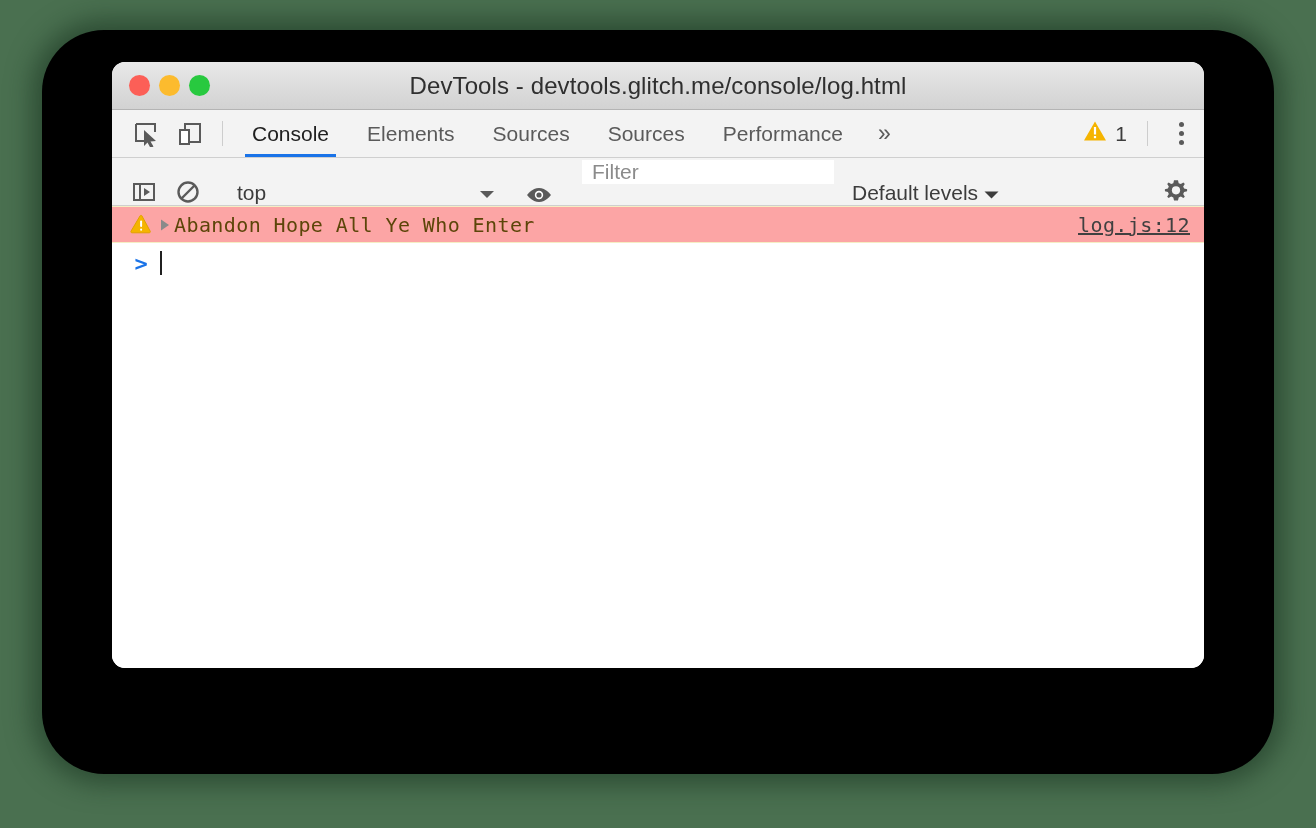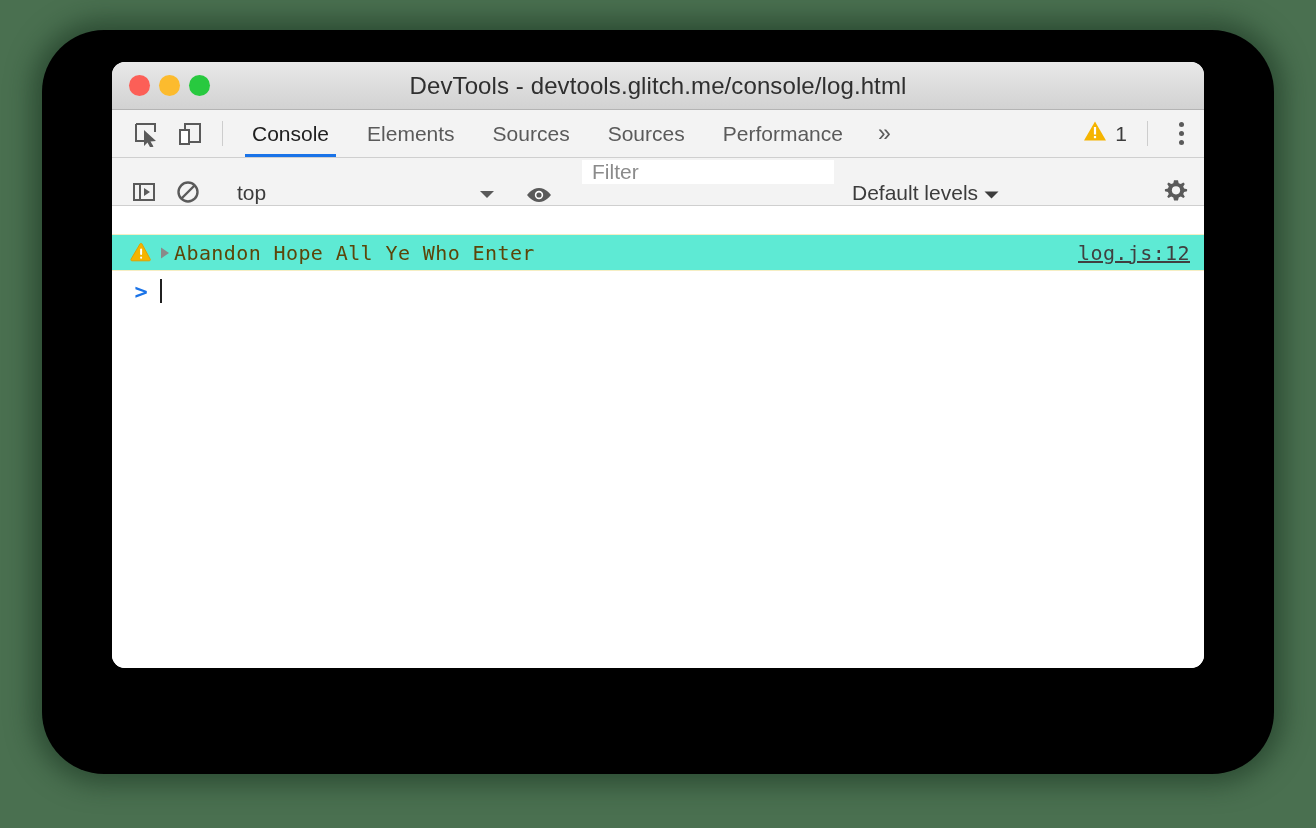--- a/index.html
+++ b/index.html
@@ -197,25 +197,24 @@
     min-height: 37px;
     padding: 0 12px 0 14px;
     font-size: 20px;
     position: relative;
   }
   .msg.log {
     border-bottom: 1px solid #eaeaea;
     color: #202020;
   }
   .msg.warning {
-    background: #5eead4;
+    background: #fca5a5;
     border-top: 1px solid #f5eec4;
     border-bottom: 1px solid #f5eec4;
     color: #5c4509;
-    margin-top: 28px;
   }
   .msg .gutter {
     width: 30px;
     flex: 0 0 30px;
     display: flex;
     align-items: center;
     justify-content: center;
   }
   .msg .disclosure {
     width: 18px;

